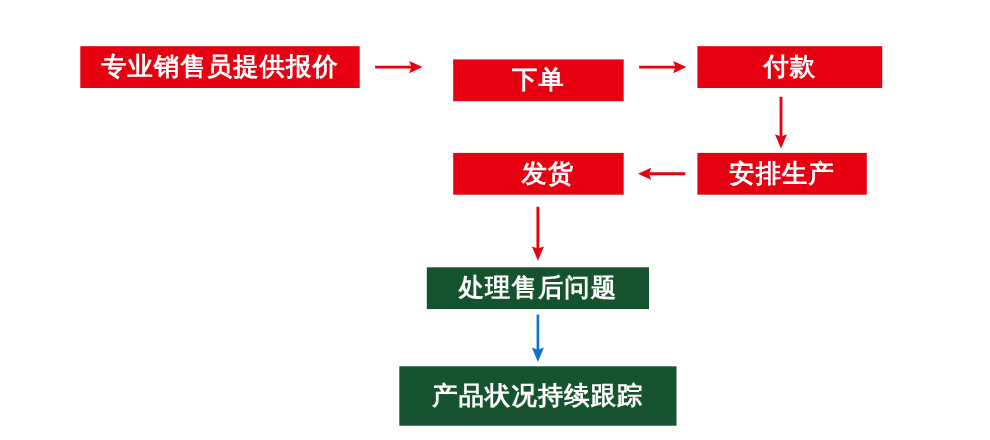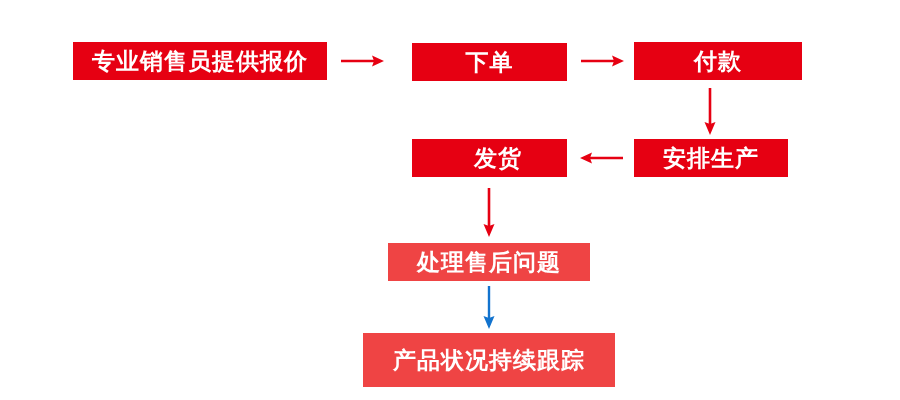--- a/index.html
+++ b/index.html
@@ -24,25 +24,25 @@
     justify-content: center;
     box-sizing: border-box;
     color: #ffffff;
     font-weight: 700;
     letter-spacing: 1px;
     white-space: nowrap;
     line-height: 1;
     font-size: 23px;
   }
   .node.red   { background: #e60012; }
-  .node.blue  { background: #ef4444; }
+  .node.blue  { background: #14532d; }
 
   
   #node-quote        { left: 73px;  top: 42px;  width: 254px; height: 38px; }
-  #node-order        { left: 412px; top: 43px;  width: 155px; height: 38px; text-align: right; }
+  #node-order        { left: 412px; top: 54px;  width: 155px; height: 38px; text-align: right; }
   #node-payment      { left: 634px; top: 42px;  width: 168px; height: 38px; }
   #node-production   { left: 634px; top: 139px; width: 154px; height: 38px; }
   #node-shipping     { left: 412px; top: 139px; width: 155px; height: 38px; padding-left: 17px; }
   #node-aftersales   { left: 388px; top: 243px; width: 202px; height: 38px; }
   #node-tracking     { left: 363px; top: 333px; width: 252px; height: 54px; }
 
   
   .connector {
     position: absolute;
     overflow: visible;

